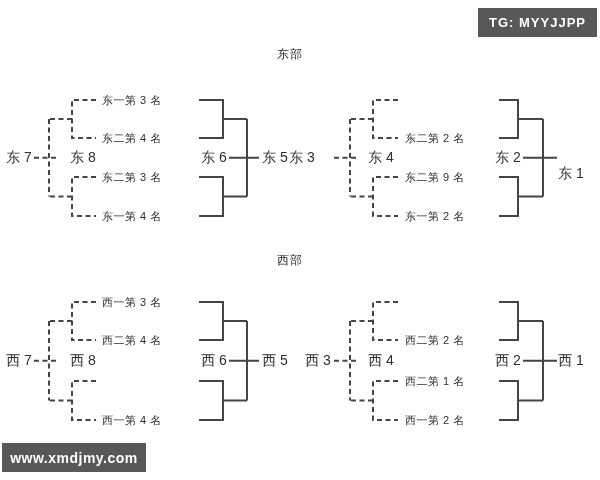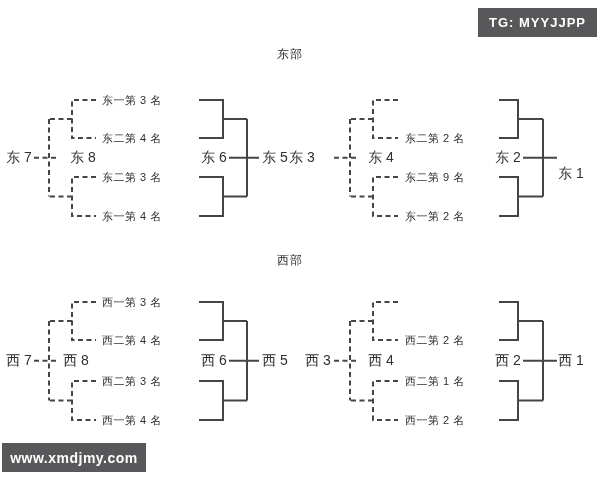--- a/index.html
+++ b/index.html
@@ -85,29 +85,28 @@
   <div class="mlabel" style="left:83px;top:158px">东 8</div>
   <div class="mlabel" style="left:214px;top:158px">东 6</div>
   <div class="mlabel" style="left:275px;top:158px">东 5</div>
   <div class="mlabel" style="left:302px;top:158px">东 3</div>
   <div class="mlabel" style="left:381px;top:158px">东 4</div>
   <div class="mlabel" style="left:508px;top:158px">东 2</div>
   <div class="mlabel" style="left:571px;top:174px">东 1</div>
 
   <div class="team" style="left:102px;top:302px">西一第 3 名</div>
   <div class="team" style="left:102px;top:340px">西二第 4 名</div>
-  <div class="team" style="left:102px;top:381px">西二第 3 名</div>
   <div class="team" style="left:102px;top:420px">西一第 4 名</div>
 
   <div class="team" style="left:405px;top:340px">西二第 2 名</div>
   <div class="team" style="left:405px;top:381px">西二第 1 名</div>
   <div class="team" style="left:405px;top:420px">西一第 2 名</div>
 
   <div class="mlabel" style="left:19px;top:361px">西 7</div>
-  <div class="mlabel" style="left:76px;top:361px">西 8</div>
+  <div class="mlabel" style="left:83px;top:361px">西 8</div>
   <div class="mlabel" style="left:214px;top:361px">西 6</div>
   <div class="mlabel" style="left:275px;top:361px">西 5</div>
   <div class="mlabel" style="left:318px;top:361px">西 3</div>
   <div class="mlabel" style="left:381px;top:361px">西 4</div>
   <div class="mlabel" style="left:508px;top:361px">西 2</div>
   <div class="mlabel" style="left:571px;top:361px">西 1</div>
 
 </div>
 
 </body></html>

